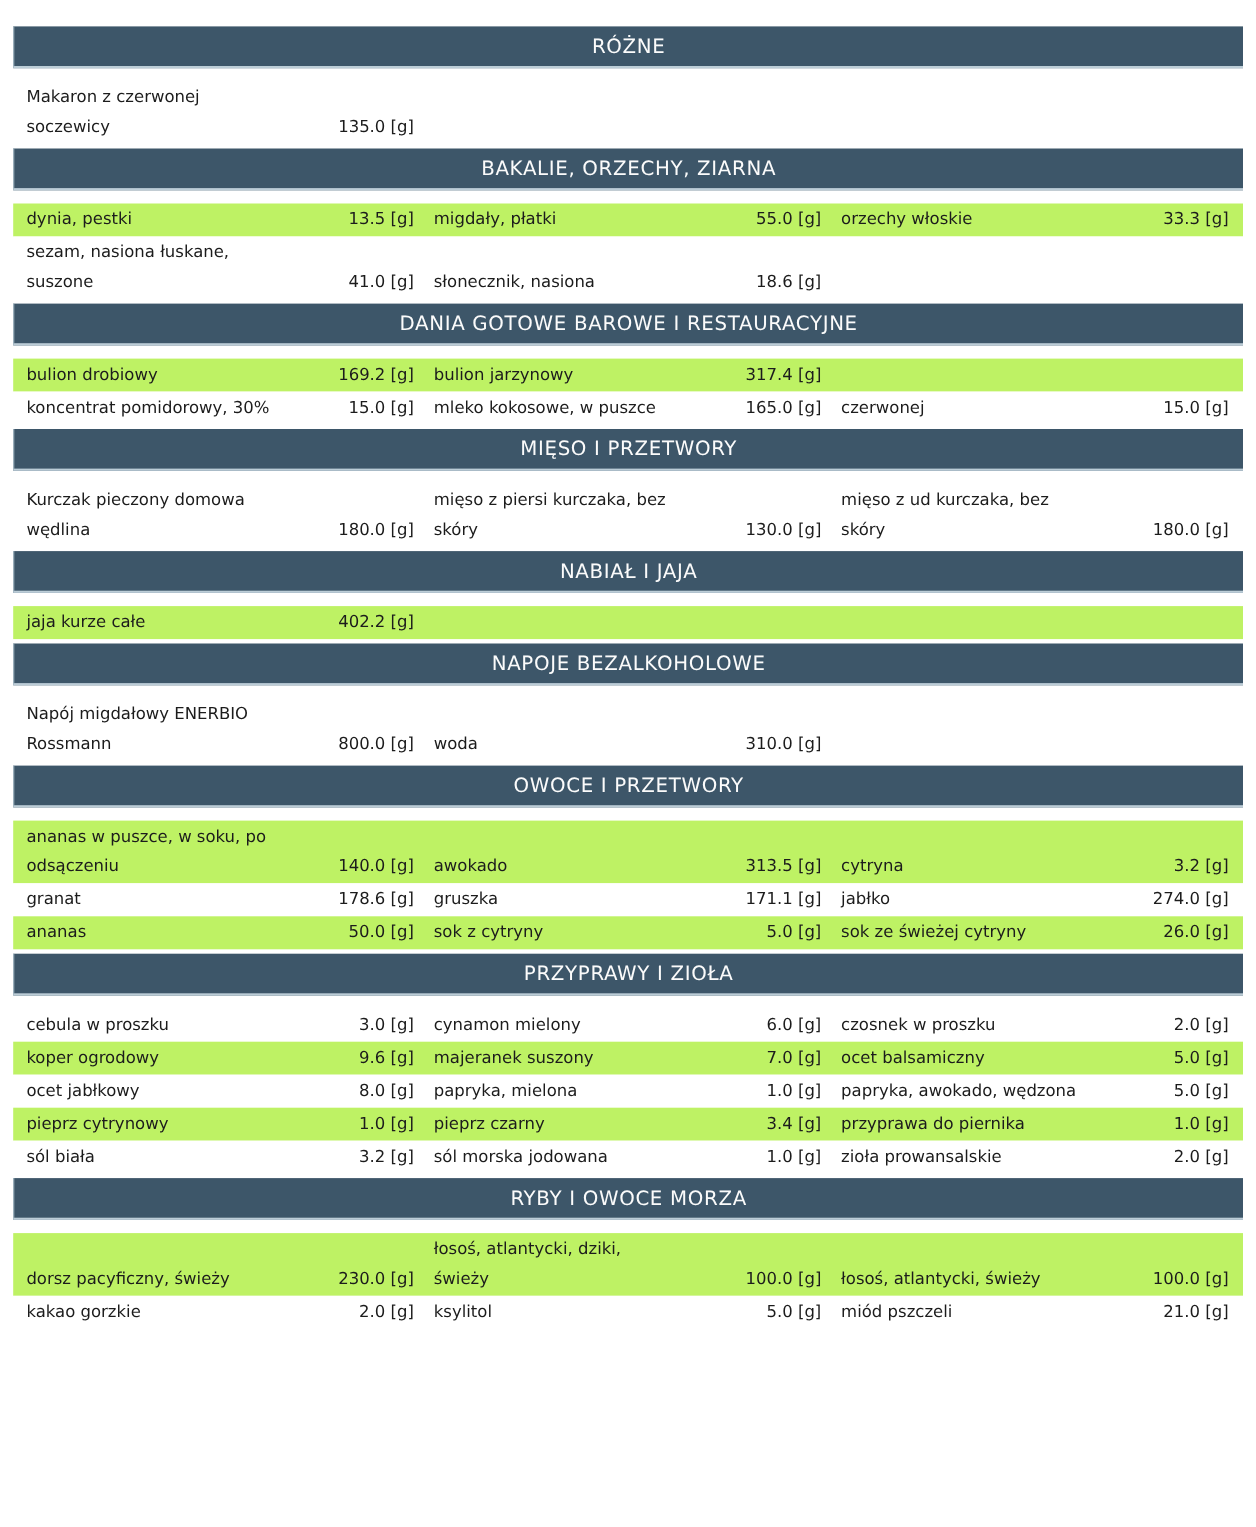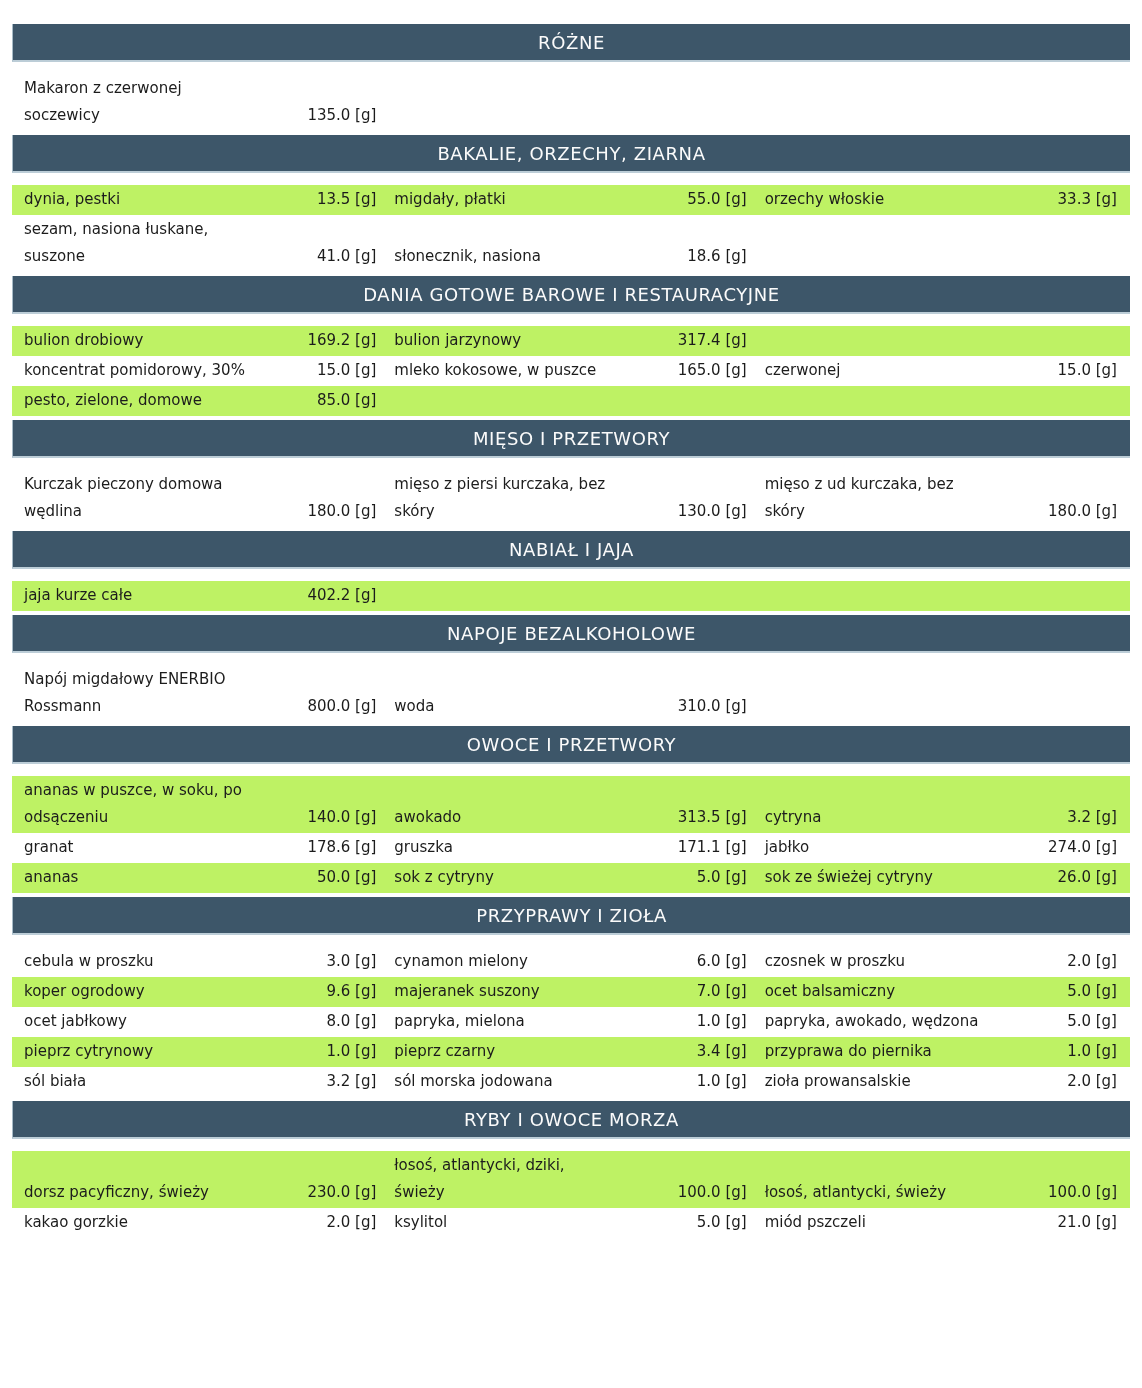--- a/index.html
+++ b/index.html
@@ -131,28 +131,20 @@
       </div>
       <div class="cell">
         <span class="iname">mleko kokosowe, w puszce</span>
         <span class="ival">165.0 [g]</span>
       </div>
       <div class="cell">
         <span class="iname">czerwonej</span>
         <span class="ival">15.0 [g]</span>
       </div>
     </div>
-    <div class="row shaded">
-      <div class="cell">
-        <span class="iname">pesto, zielone, domowe</span>
-        <span class="ival">85.0 [g]</span>
-      </div>
-      <div class="cell"></div>
-      <div class="cell"></div>
-    </div>
     <div class="section-header">
       <span>MIĘSO I PRZETWORY</span>
     </div>
     <div class="row">
       <div class="cell">
         <span class="iname">Kurczak pieczony domowa wędlina</span>
         <span class="ival">180.0 [g]</span>
       </div>
       <div class="cell">
         <span class="iname">mięso z piersi kurczaka, bez skóry</span>

